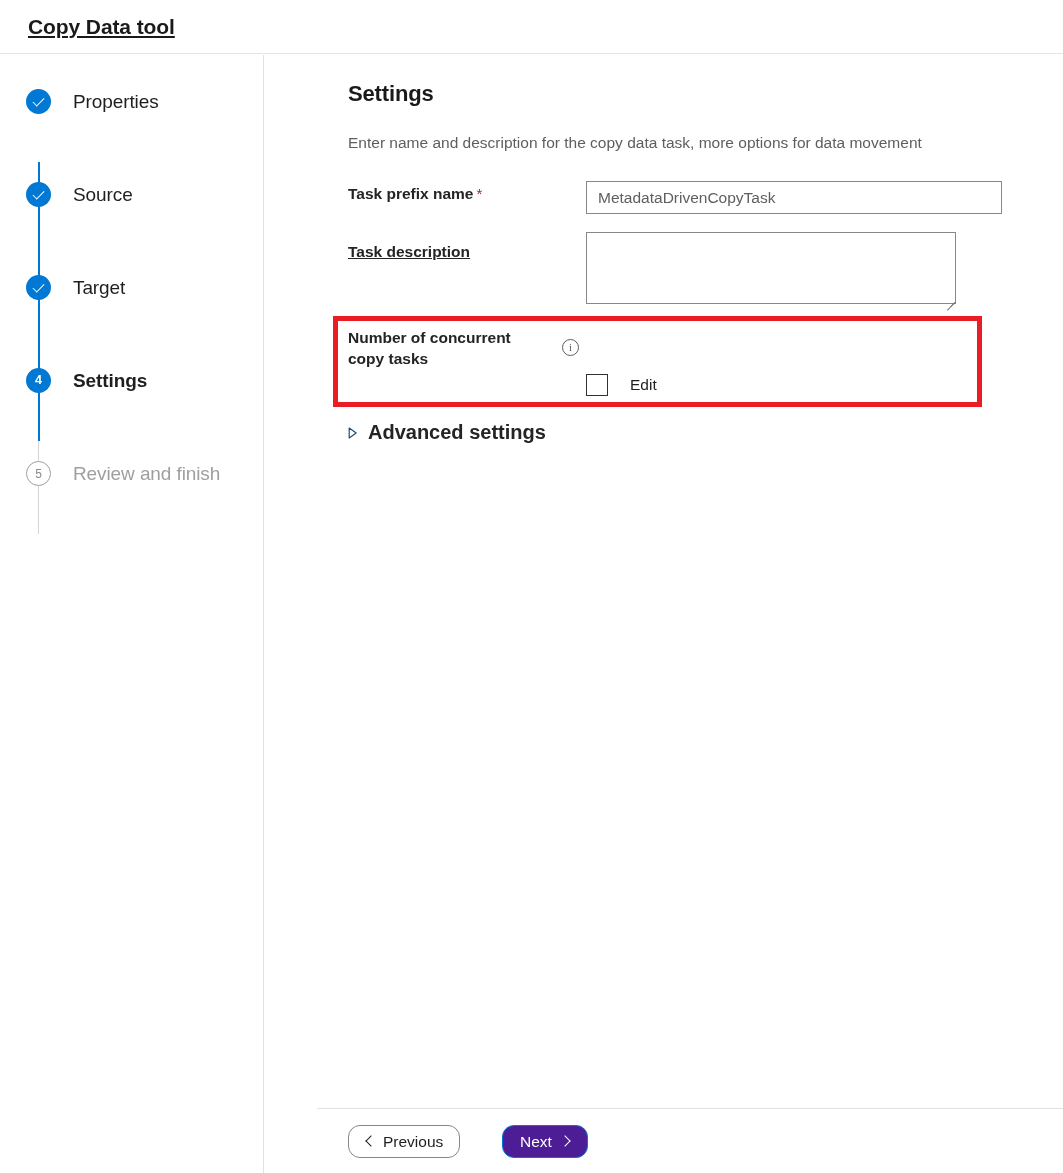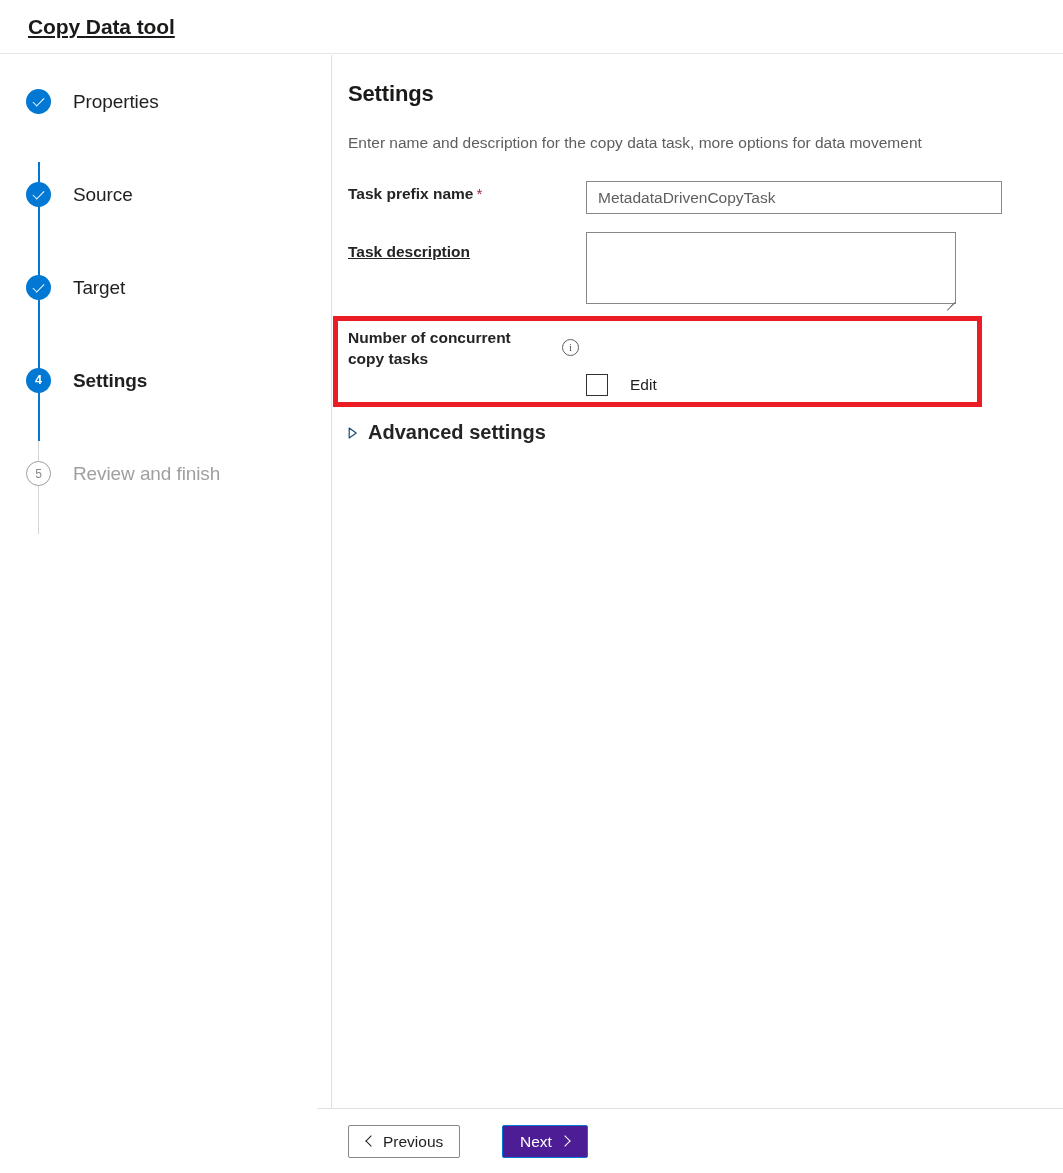--- a/index.html
+++ b/index.html
@@ -32,21 +32,21 @@
     font-weight: 600;
     color: #1b1a19;
     letter-spacing: -0.1px;
     text-decoration: underline;
   }
 
   
   .sidebar {
     position: absolute;
     left: 0; top: 55px;
-    width: 332px; height: 1118px;
+    width: 264px; height: 1118px;
     border-right: 1px solid #e1e1e1;
   }
   .steps { position: relative; margin: 0; padding: 0; list-style: none; }
   .step {
     position: relative;
     display: flex;
     align-items: center;
     height: 93px;
     padding-left: 26px;
   }
@@ -255,21 +255,21 @@
   }
   .btn {
     position: absolute;
     height: 33px;
     display: inline-flex;
     align-items: center;
     justify-content: flex-end;
     font-family: "Liberation Sans", sans-serif;
     font-size: 15.5px;
     cursor: pointer;
-    border-radius: 2px;
+    border-radius: 12px;
     white-space: nowrap;
   }
   .btn-secondary {
     background: #ffffff;
     border: 1px solid #8a8886;
     color: #201f1e;
     padding: 0 16px;
   }
   .btn-primary {
     background: #4c1d95;

